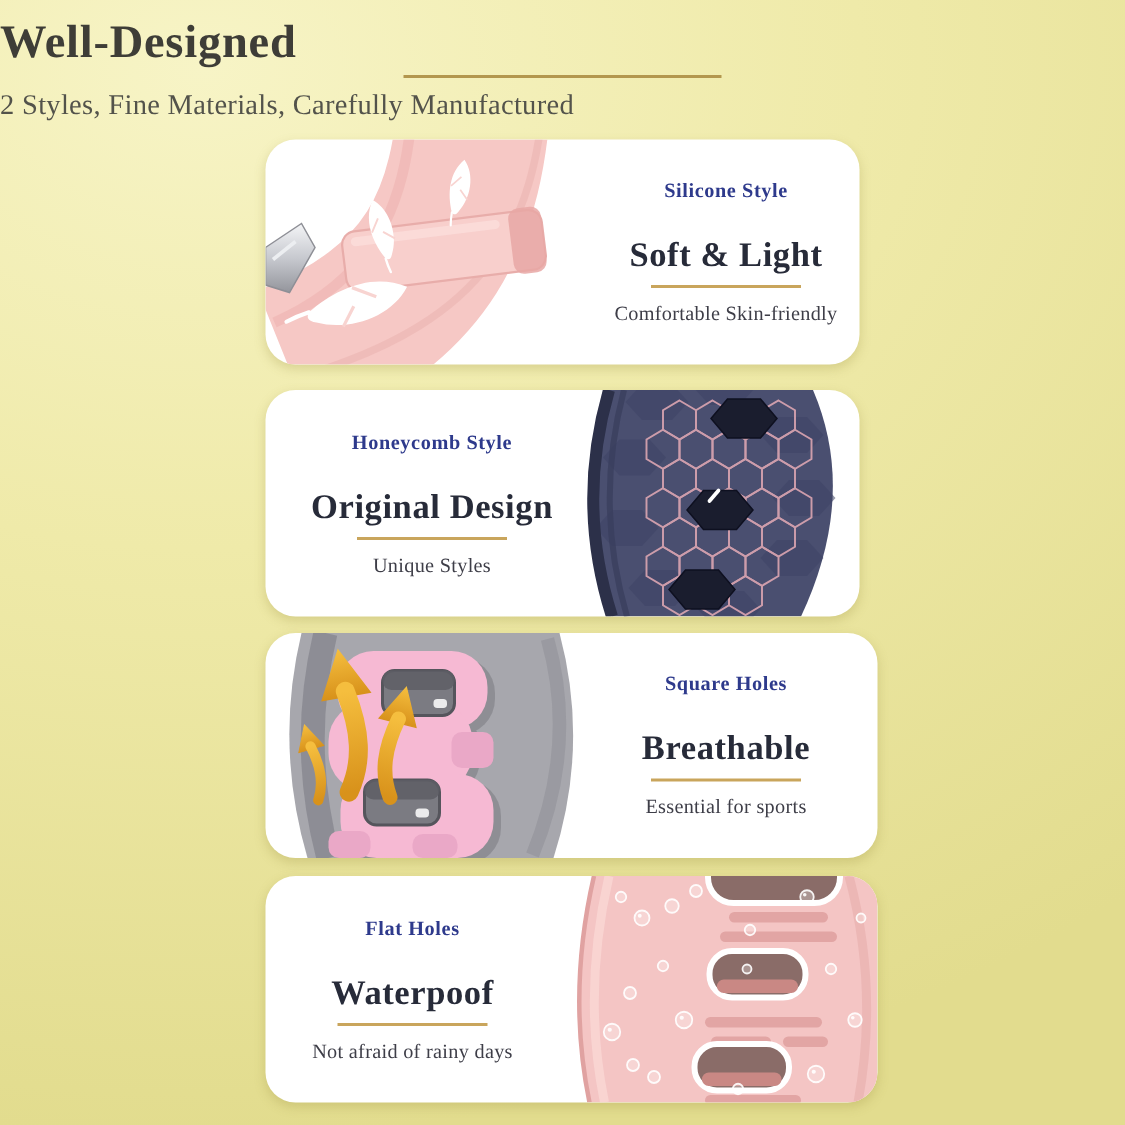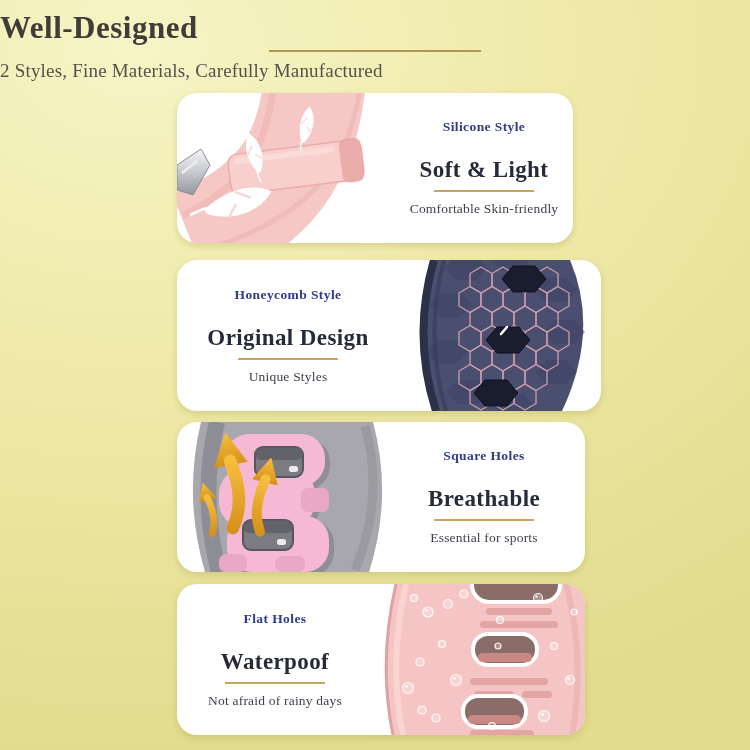--- a/index.html
+++ b/index.html
@@ -9,21 +9,21 @@
     font-family:"Liberation Serif","DejaVu Serif",serif;
   }
   .header{position:absolute;top:10px;left:0;width:100%;}
   .page-title{font-size:31px;font-weight:700;color:#3e3d37;letter-spacing:.5px;}
   .title-rule{width:212px;height:2px;background:#b3974e;margin:4px auto 8px;}
   .page-subtitle{font-size:19px;color:#53534b;letter-spacing:.2px;}
 
   .card{position:absolute;left:177px;width:396px;height:150px;background:#ffffff;
         border-radius:20px;overflow:hidden;box-shadow:0 3px 7px rgba(150,140,60,.28);}
   #card1{top:93px;}
-  #card2{top:260px;height:151px;padding-left:28px;}
+  #card2{top:260px;height:151px;}
   #card3{top:422px;padding-left:12px;}
   #card4{top:584px;height:151px;padding-left:12px;}
 
   .card-image{position:absolute;top:0;bottom:0;}
   .card-image svg{display:block;height:100%;}
   .img-left{left:0;}
   .img-right{right:0;}
 
   .card-text{position:absolute;top:0;bottom:0;display:flex;flex-direction:column;
              justify-content:center;align-items:center;text-align:center;}

